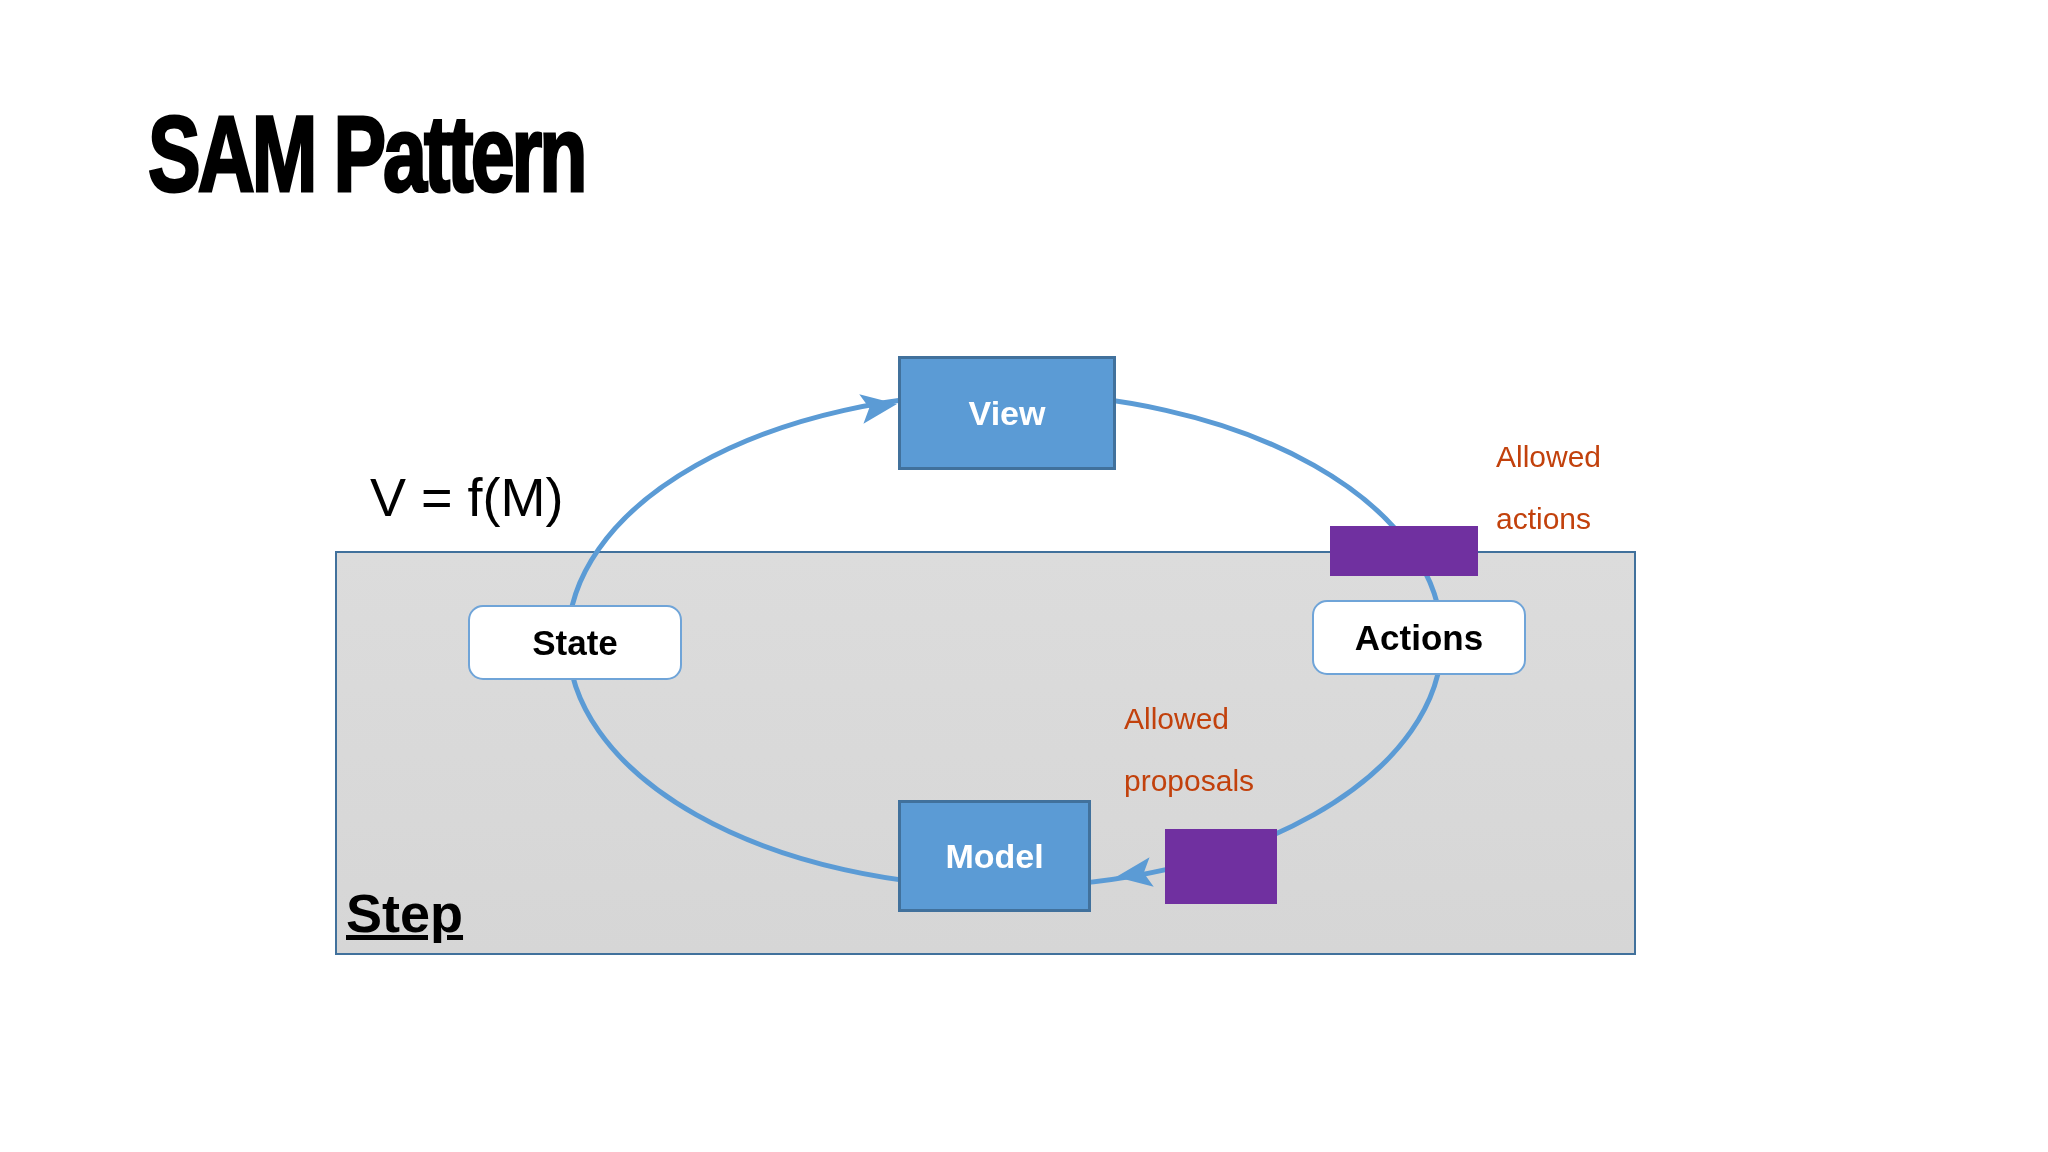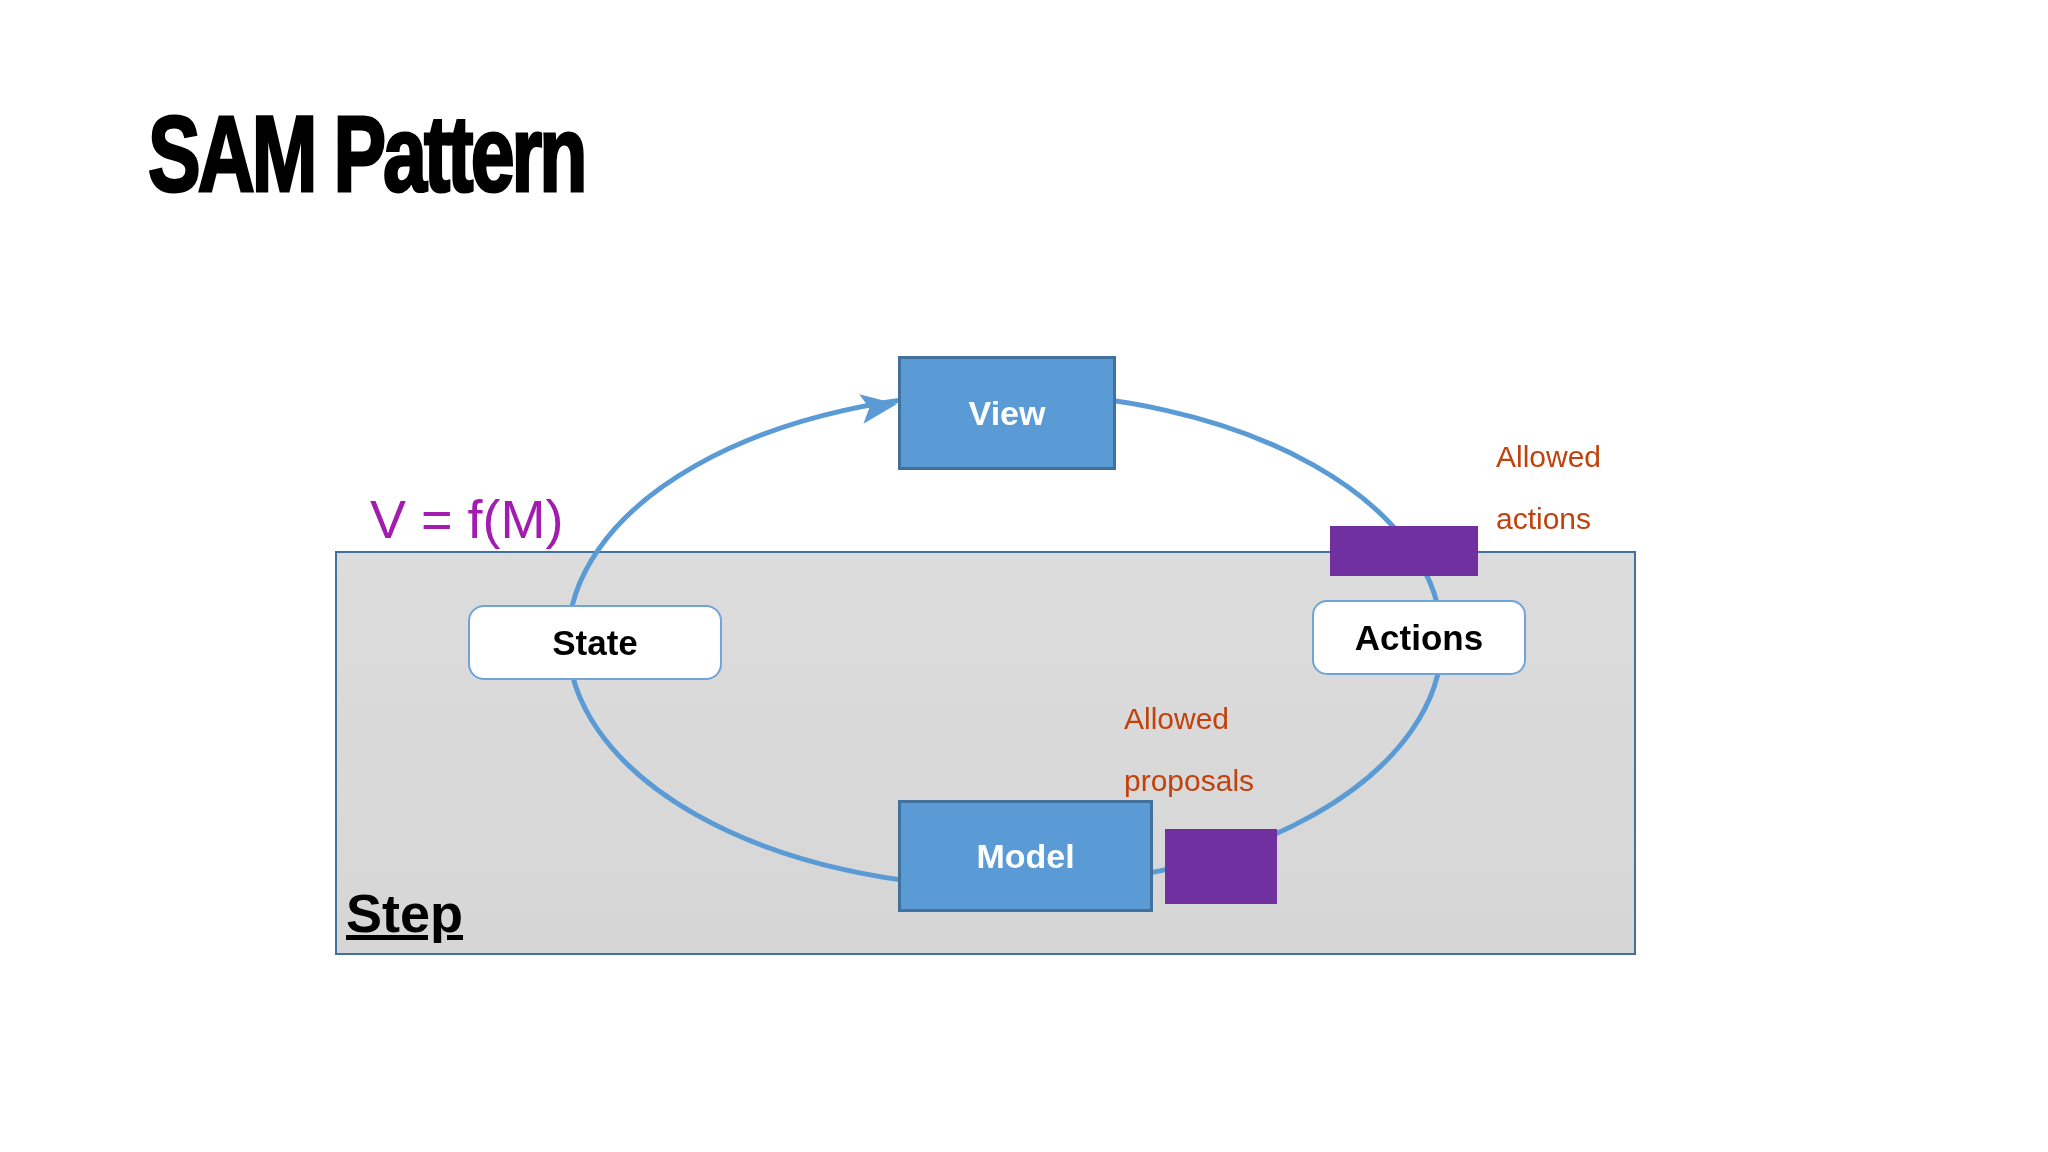--- a/index.html
+++ b/index.html
@@ -32,24 +32,23 @@
     -webkit-text-stroke:3px var(--text);
     transform:scaleX(0.73);
     transform-origin:left top;
     white-space:nowrap;
     z-index:4;
   }
 
   .formula{
     left:370px;top:466px;
     font-size:54px;
-    color:#a21caf;
+    color:#000000;
     white-space:nowrap;
     z-index:4;
-    margin-top:22px;
   }
 
   .step-box{
     left:335px;top:551px;
     width:1301px;height:404px;
     background:linear-gradient(180deg,#dcdcdc 0%,#d6d6d6 100%);
     border:2px solid var(--step-border);
     box-sizing:border-box;
     z-index:1;
   }
@@ -82,22 +81,22 @@
   }
   .node-white{
     background:#ffffff;
     border:2px solid var(--node-white-border);
     border-radius:15px;
     color:var(--text);
     font-weight:700;
     font-size:35px;
   }
   .node-view{left:898px;top:356px;width:218px;height:114px;}
-  .node-model{left:898px;top:800px;width:255px;height:112px;}
-  .node-state{left:468px;top:605px;width:254px;height:75px;border-radius:16px;}
+  .node-model{left:898px;top:800px;width:193px;height:112px;}
+  .node-state{left:468px;top:605px;width:214px;height:75px;}
   .node-actions{left:1312px;top:600px;width:214px;height:75px;}
 
   .purple-marker{
     background:var(--purple);
     z-index:3;
   }
   .marker-actions{left:1330px;top:526px;width:148px;height:50px;}
   .marker-proposals{left:1165px;top:829px;width:112px;height:75px;}
 
   .annotation{

